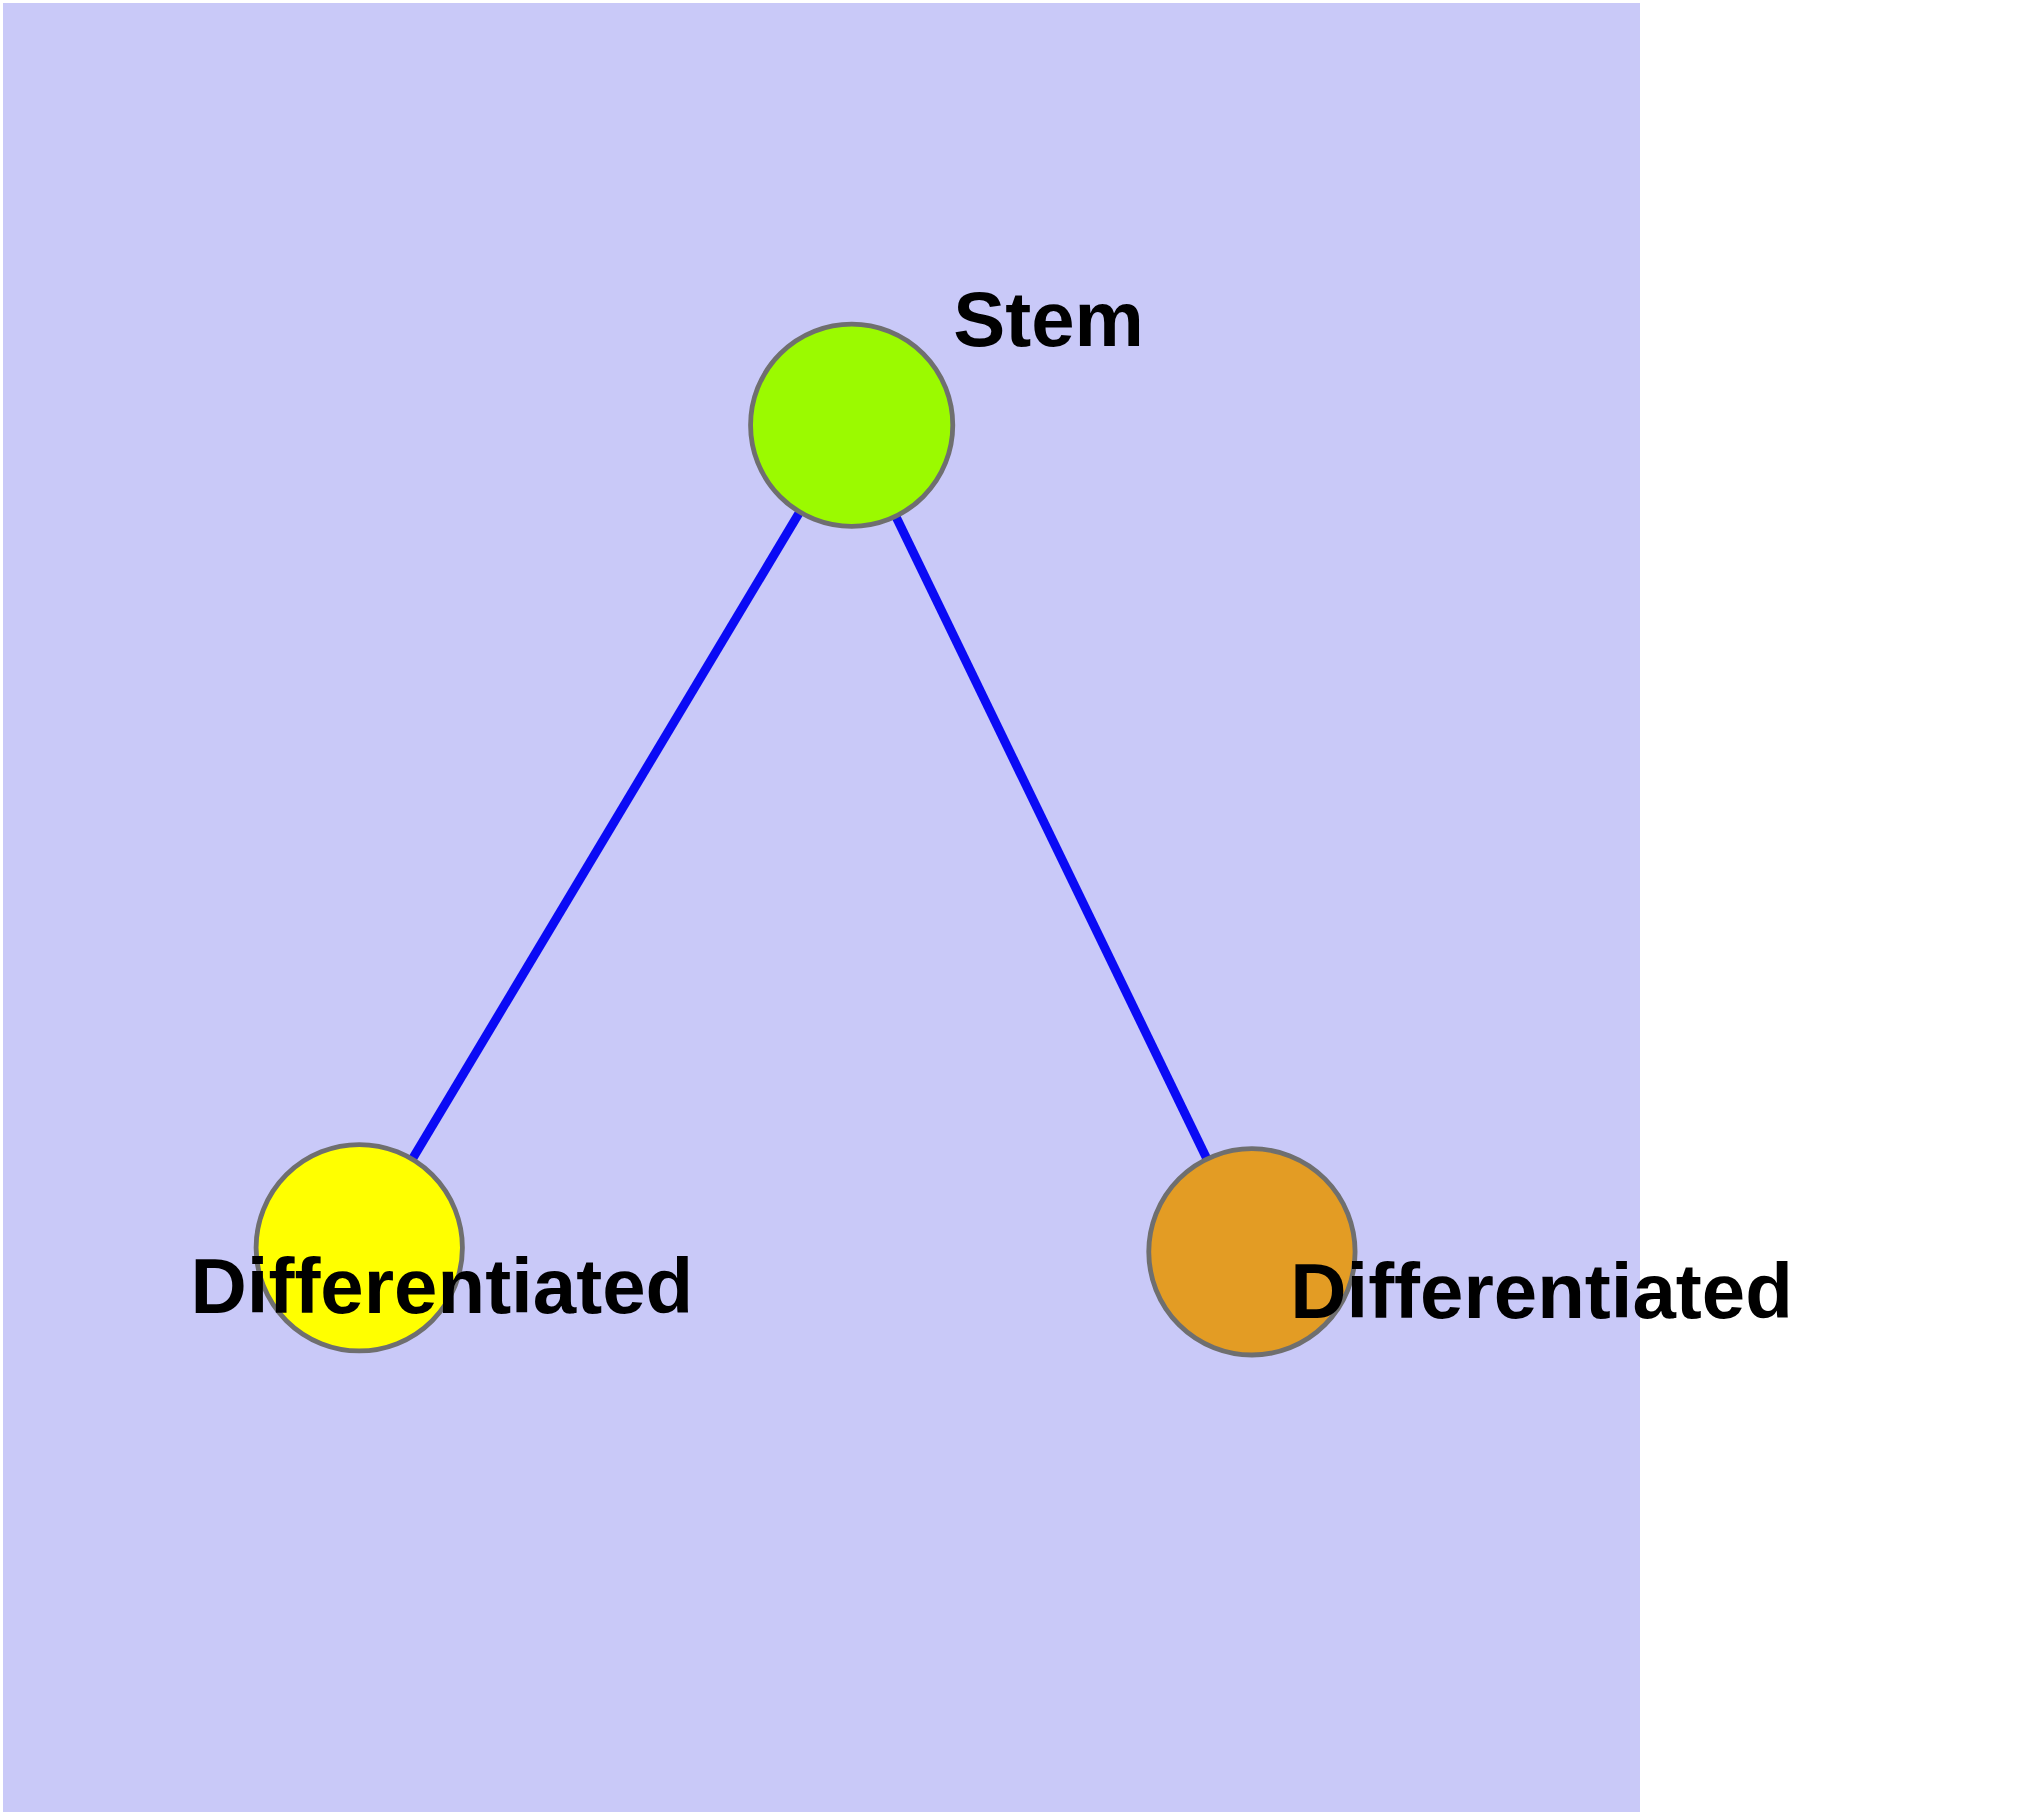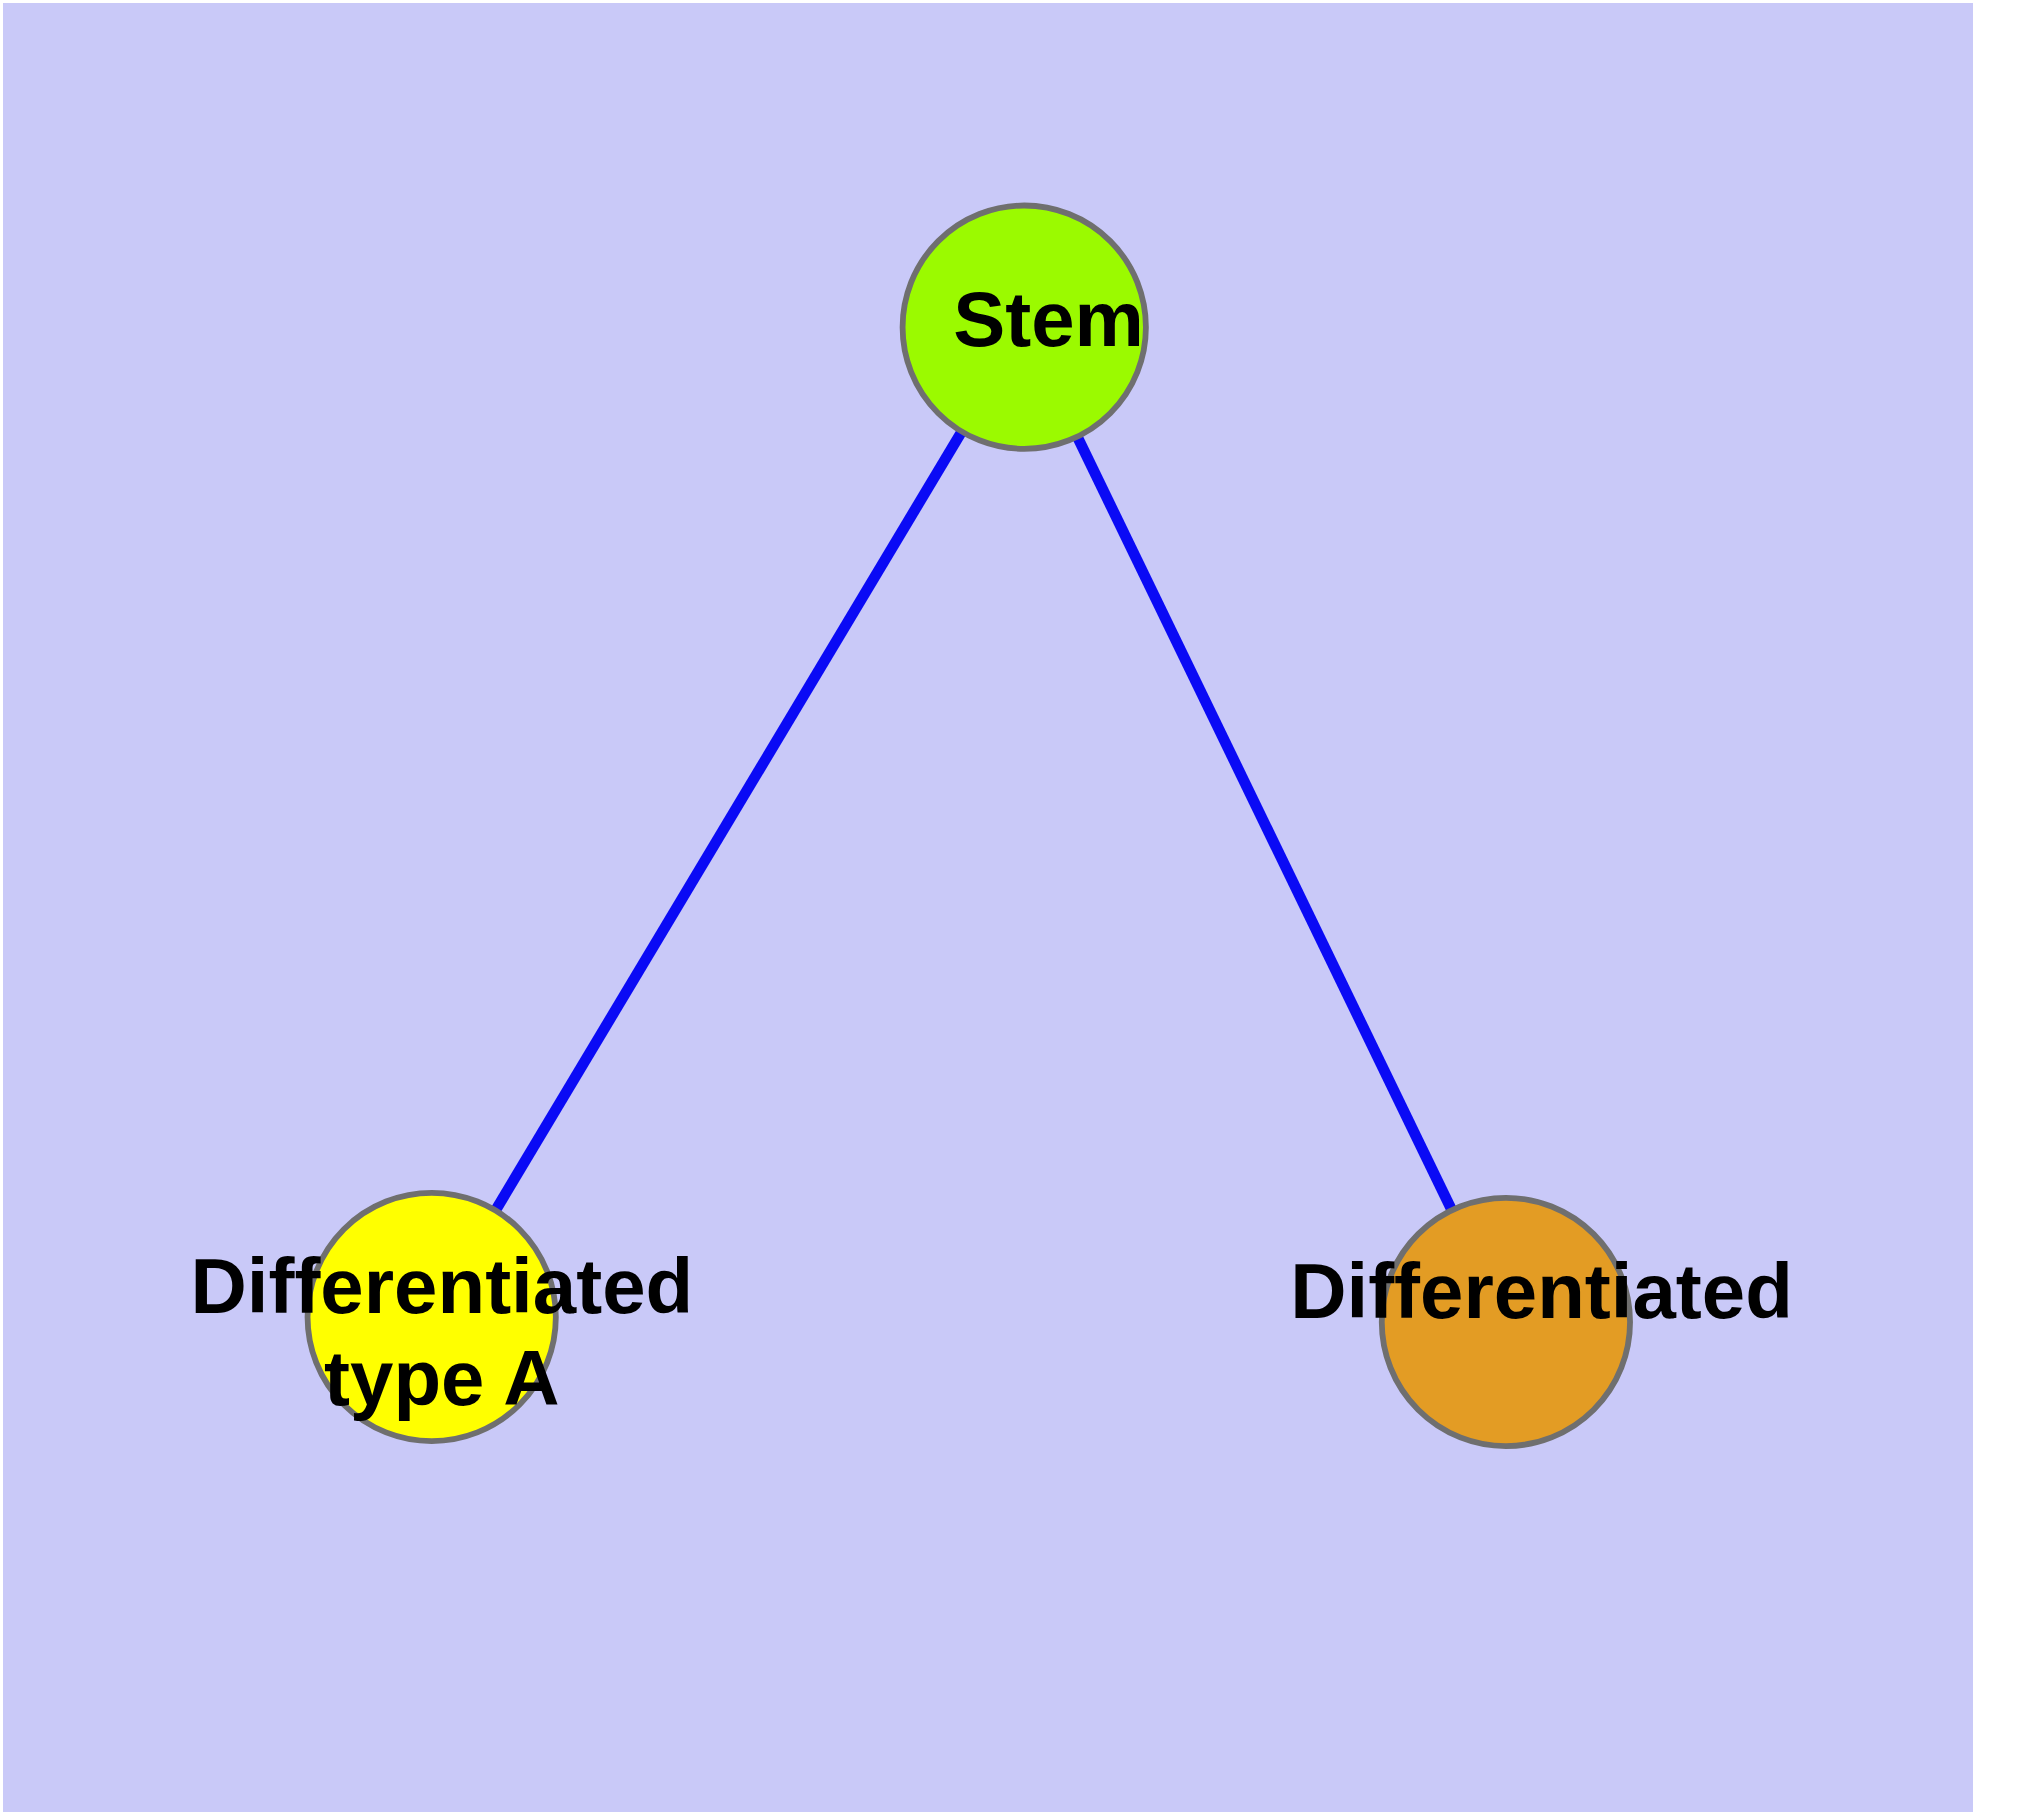--- a/index.html
+++ b/index.html
@@ -5,21 +5,21 @@
   html, body {
     margin: 0;
     padding: 0;
     background: #ffffff;
     width: 2021px;
     height: 1812px;
     overflow: hidden;
   }
   .window {
     position: relative;
-    width: 1973px;
+    width: 1640px;
     height: 1812px;
     background: #ffffff;
     text-decoration: underline;
   }
   .stage {
     position: absolute;
     left: 2.5px;
     top: 3.4px;
     right: 0;
     bottom: 0;
@@ -70,21 +70,20 @@
       <circle class="node-circle" cx="518" cy="1562" r="150" fill="#FFFF00" stroke="#6F6F6F"></circle>
       <circle class="node-circle" cx="1816" cy="1568" r="150" fill="#E39C24" stroke="#6F6F6F"></circle>
     </svg>
 
     <div class="node-label" style="left:622px; top:270px;">
       <span class="label-line">Stem</span>
     </div>
 
     <div class="node-label" style="left:15.3px; top:1237px;">
       <span class="label-line">Differentiated</span>
-      <span class="label-line">type A</span>
     </div>
 
     <div class="node-label" style="left:1115px; top:1242px;">
       <span class="label-line">Differentiated</span>
     </div>
 
   </div>
 </div>
 
 

